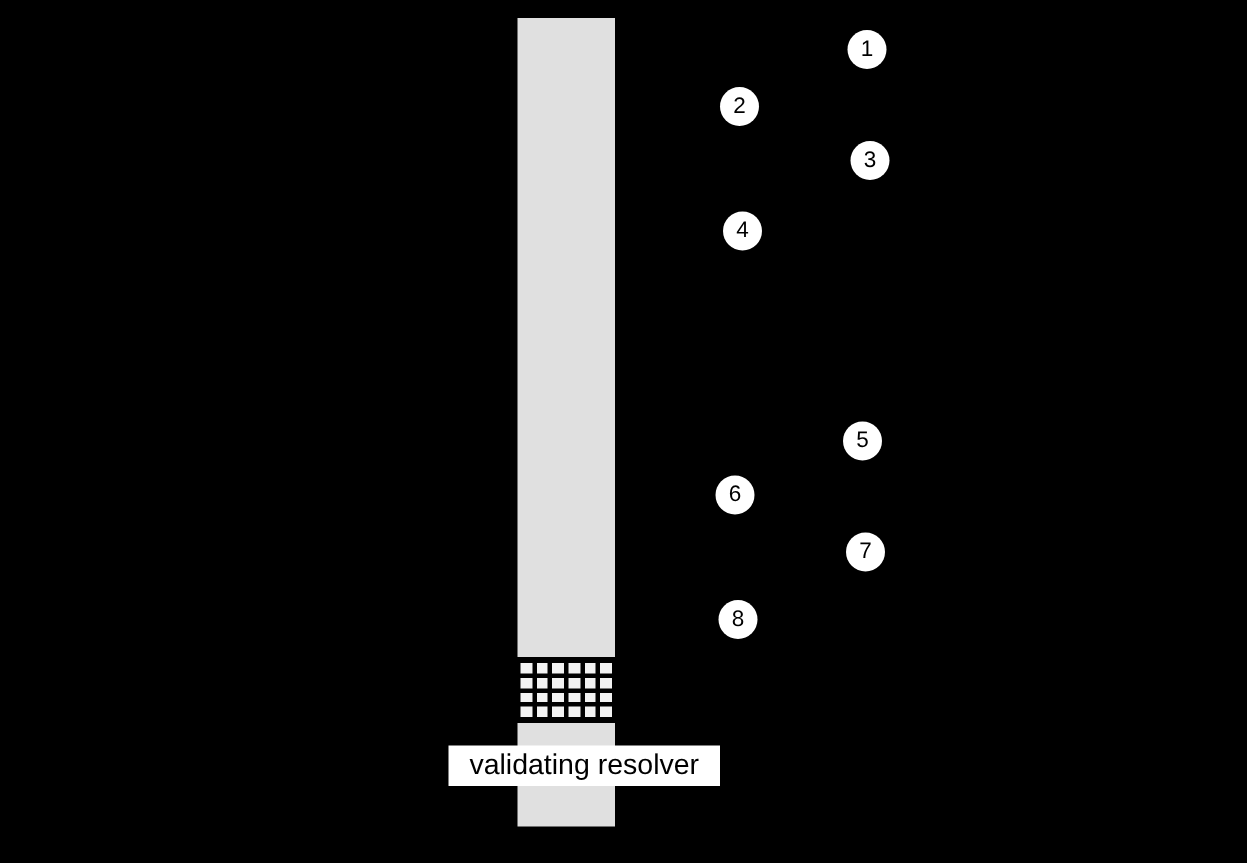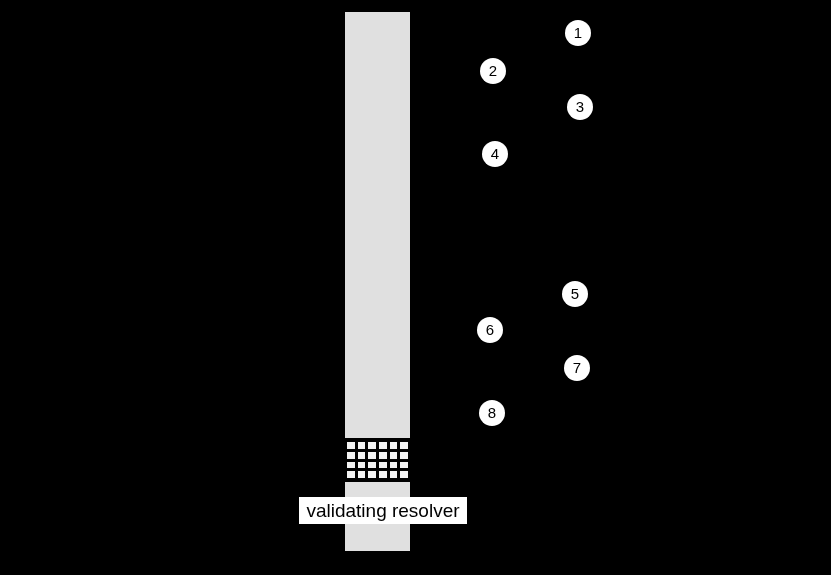--- a/index.html
+++ b/index.html
@@ -44,21 +44,21 @@
     padding: 2px;
     box-sizing: border-box;
   }
   .grid-icon .cell {
     background: #f2f2f2;
   }
   .resolver-label {
     position: absolute;
     left: 299px;
     top: 497px;
-    width: 168px;
+    width: 181px;
     height: 27px;
     background: #ffffff;
     color: #000000;
     font-size: 19px;
     line-height: 27px;
     text-align: center;
     white-space: nowrap;
   }
   .marker {
     position: absolute;

